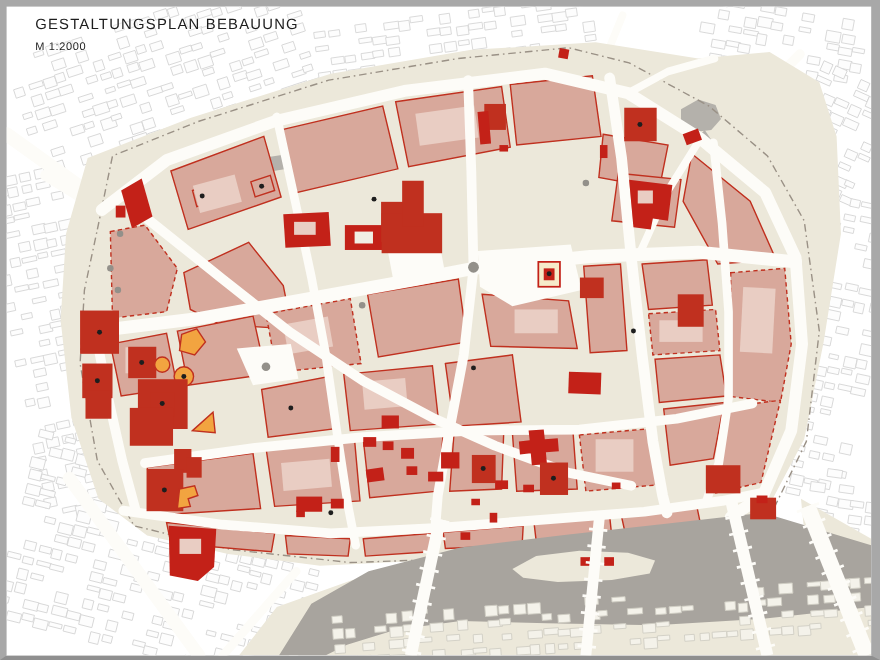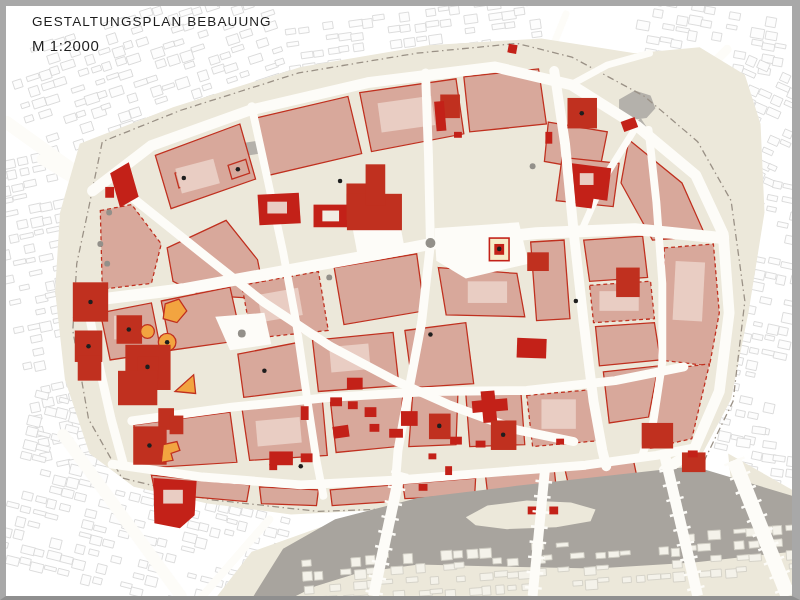--- a/index.html
+++ b/index.html
@@ -6,21 +6,21 @@
   .sheet{
     position:relative;width:800px;height:600px;box-sizing:border-box;
     border:6px solid #a8a8a8;border-right-width:8px;border-bottom:4px solid #8f8f8f;
     background:#ffffff;overflow:hidden;
     font-family:"Liberation Sans",sans-serif;
   }
   .sheet svg{position:absolute;left:0;top:0;width:100%;height:100%;}
   .title-block{position:absolute;left:26px;top:8px;color:#1d1d1d;z-index:5;}
   .title-block .t{font-size:13.5px;font-weight:500;letter-spacing:1.1px;
     text-shadow:0 0 3px #fff,0 0 6px #fff;}
-  .title-block .s{font-size:15px;letter-spacing:.6px;margin-top:8px;
+  .title-block .s{font-size:10px;letter-spacing:.6px;margin-top:8px;
     text-shadow:0 0 3px #fff,0 0 6px #fff;}
 </style>
 </head>
 <body>
 
 <div class="sheet">
   <svg id="plan-svg" viewBox="0 0 800 600" preserveAspectRatio="none">
       <g>
         <g transform="rotate(-18 140.5 62)">
           <rect x="36.185775132005" y="8.186228157107825" width="9.029096604804089" height="4.316914081721061" fill="#fdfdfd" stroke="#d6d6d6" stroke-width="0.8"></rect>

